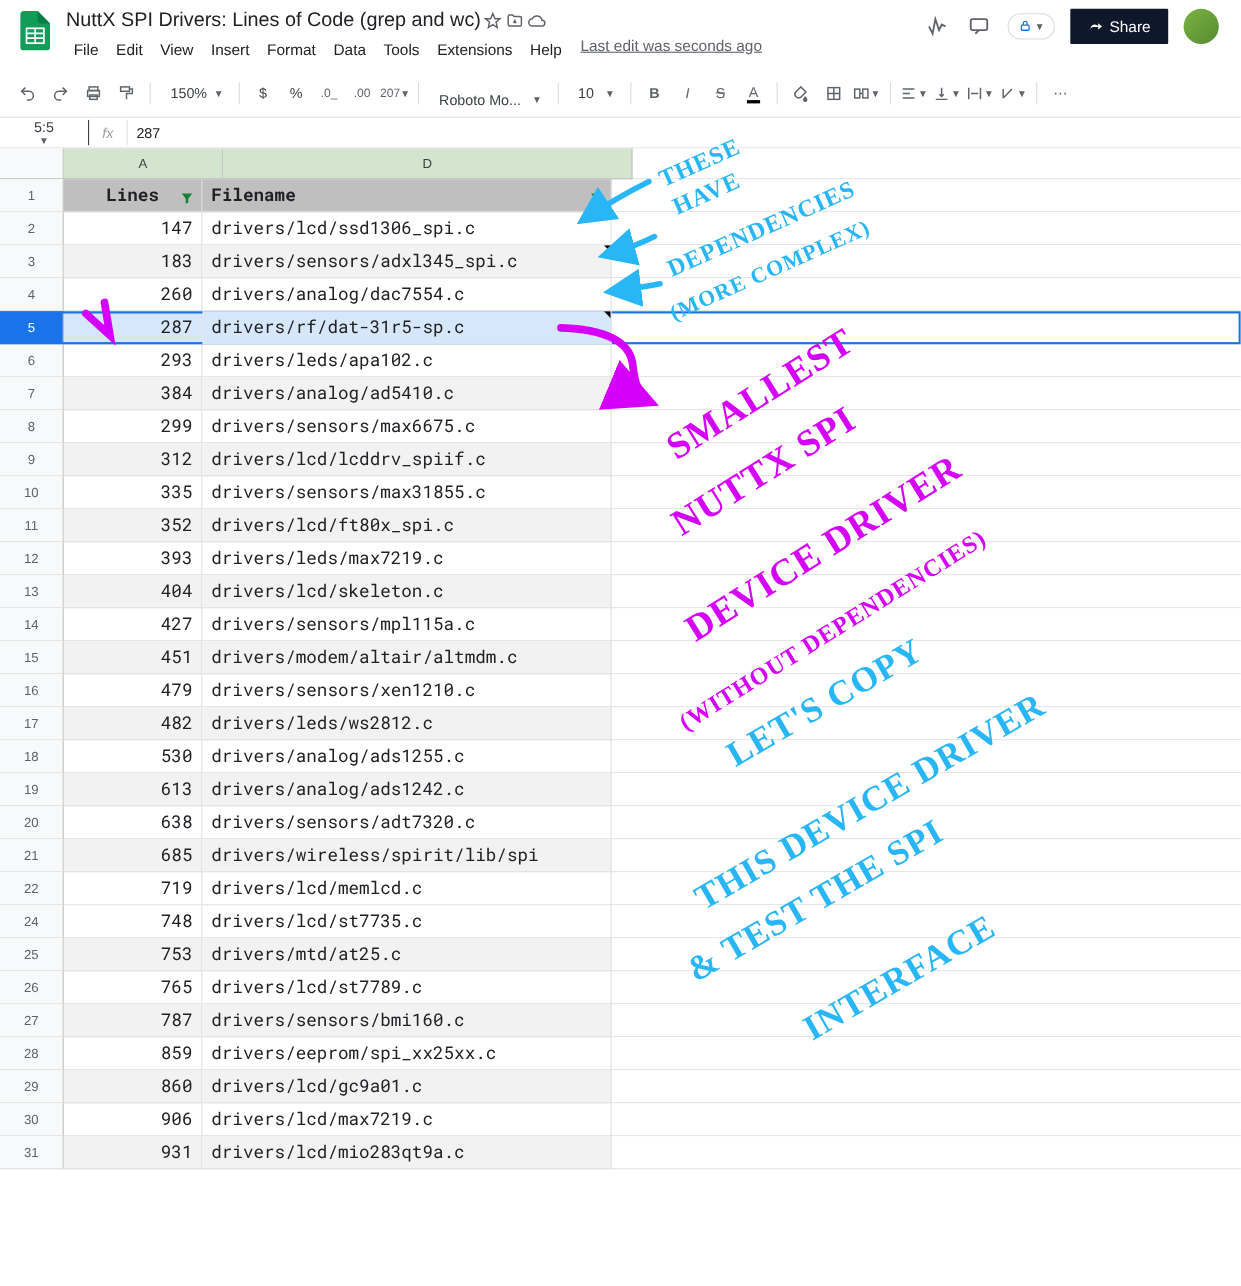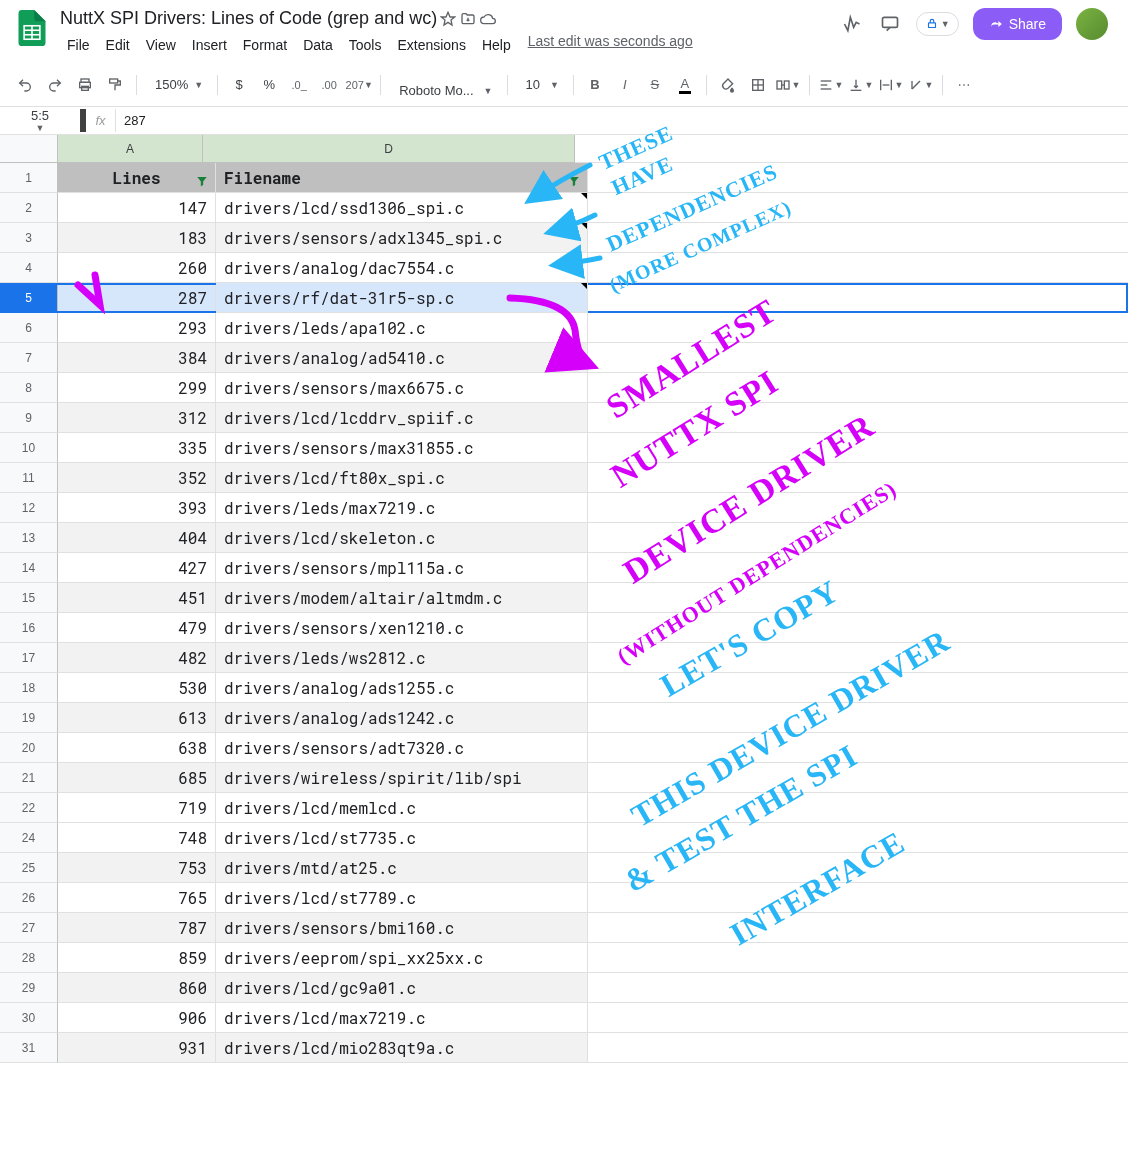--- a/index.html
+++ b/index.html
@@ -12,52 +12,52 @@
 .title-block { display: flex; flex-direction: column; gap: 4px; flex: 0 0 auto; }
 .title-row { display: flex; align-items: center; gap: 2px; }
 .doc-title { font-size: 18px; color: #202124; font-weight: 400; }
 .title-icon { color: #5f6368; width: 18px; height: 18px; display: inline-flex; align-items: center; justify-content: center; }
 .menu-bar { display: flex; gap: 2px; font-size: 14px; color: #202124; }
 .menu-item { padding: 4px 7px; border-radius: 4px; cursor: pointer; }
 .last-edit { color: #5f6368; text-decoration: underline; margin-left: 8px; }
 .header-right { margin-left: auto; display: flex; align-items: center; gap: 14px; padding-right: 8px; }
 .hr-icon { width: 24px; height: 24px; display: flex; align-items: center; justify-content: center; color: #5f6368; }
 .quick-share { border: 1px solid #dadce0; border-radius: 16px; padding: 4px 8px; display: flex; align-items: center; gap: 2px; color: #1a73e8; }
-.share-btn { background: #8b5cf6; color: #fff; border-radius: 12px; padding: 8px 16px; font-size: 14px; font-weight: 500; display: flex; align-items: center; gap: 6px; }
+.share-btn { background: #0f172a; color: #fff; border-radius: 1px; padding: 8px 16px; font-size: 14px; font-weight: 500; display: flex; align-items: center; gap: 6px; }
 .avatar { width: 32px; height: 32px; border-radius: 50%; background: linear-gradient(135deg,#7cb342,#558b2f); }
 
 
 .toolbar { display: flex; align-items: center; gap: 4px; padding: 6px 12px; border-bottom: 1px solid #e0e0e0; margin-top: 6px; }
 .tb-btn { width: 26px; height: 26px; display: flex; align-items: center; justify-content: center; color: #5f6368; border-radius: 2px; }
 .tb-sep { width: 1px; height: 20px; background: #dadce0; margin: 0 4px; }
 .tb-text { font-size: 13px; color: #3c4043; padding: 0 4px; font-family: Arial,sans-serif; }
 .zoom-box { display:flex; align-items:center; gap:2px; padding: 2px 6px; }
 .font-box { display:flex; align-items:center; gap:6px; padding: 2px 6px; min-width: 90px; justify-content:space-between;margin-top:12px; }
 .size-box { display:flex; align-items:center; gap:6px; padding: 2px 6px; min-width: 40px; justify-content:space-between; }
 .dd-arrow { font-size: 9px; color:#5f6368; }
 
 
 .formula-row { display: flex; align-items: center; border-bottom: 1px solid #e0e0e0; height: 28px; }
 .name-box { width: 80px; padding: 0 8px; font-size: 13px; color: #3c4043; display:flex; align-items:center; justify-content:space-between;flex-direction:column; }
-.fx { width: 36px; text-align: center; font-style: italic; color: #9e9e9e; border-left: 6px solid #404040; border-right: 1px solid #e0e0e0; font-size: 13px; padding: 4px 0;}
+.fx { width: 36px; text-align: center; font-style: italic; color: #9e9e9e; border-left: 1px solid #404040; border-right: 1px solid #e0e0e0; font-size: 13px; padding: 4px 0;}
 .formula-input { flex: 1; padding: 0 8px; font-size: 13px; }
 
 
 .grid-wrap { display: flex; }
 .corner { width: 58px; height: 28px; background: #f8f9fa; border-right: 1px solid #c0c0c0; border-bottom: 1px solid #c0c0c0; }
 .col-headers { display: flex; height: 28px; }
 .col-head { background: #e8f0e4; border-right: 1px solid #c0c0c0; border-bottom: 1px solid #c0c0c0; display:flex; align-items:center; justify-content:center; font-size: 12px; color:#3c4043; position:relative; }
 .col-head.a { width: 145px; background:#d4e5cf; }
 .col-head.d { width: 372px; background:#d4e5cf; }
 
 .rows { }
 .row { display: flex; height: 30px; }
 .row-head { width: 58px; background: #f8f9fa; border-right: 1px solid #c0c0c0; border-bottom: 1px solid #e0e0e0; display:flex; align-items:center; justify-content:center; font-size: 12px; color:#5f6368; }
 .cell { border-right: 1px solid #e0e0e0; border-bottom: 1px solid #e0e0e0; display:flex; align-items:center; padding: 0 8px; font-size: 16px; }
-.cell.a { width: 158px; font-family: 'Roboto Mono','Courier New',monospace; justify-content:flex-end; }
+.cell.a { width: 126px; font-family: 'Roboto Mono','Courier New',monospace; justify-content:flex-end; }
 .cell.d { width: 372px; font-family: 'Roboto Mono','Courier New',monospace; justify-content:flex-start; overflow:hidden; white-space:nowrap; }
 .row.hdr .cell { background: #bfbfbf; font-weight: bold; font-family: 'Roboto Mono','Courier New',monospace; position:relative; }
 .row.hdr .cell.a { justify-content:center; }
 .filter-icon { position:absolute; right:6px; top:8px; }
 .row.alt .cell { background: #f2f2f2; }
 .row.selected .cell { background: #d6e6fb; }
 .row.selected .row-head { background: #1a73e8; color:#fff; }
 .row.selected { outline: 2px solid #1a73e8; outline-offset: -2px; }
 .dep-mark { position:absolute; right:-2px; top:0; width:0; height:0; border-top:8px solid #000; border-left:8px solid transparent; }
 

